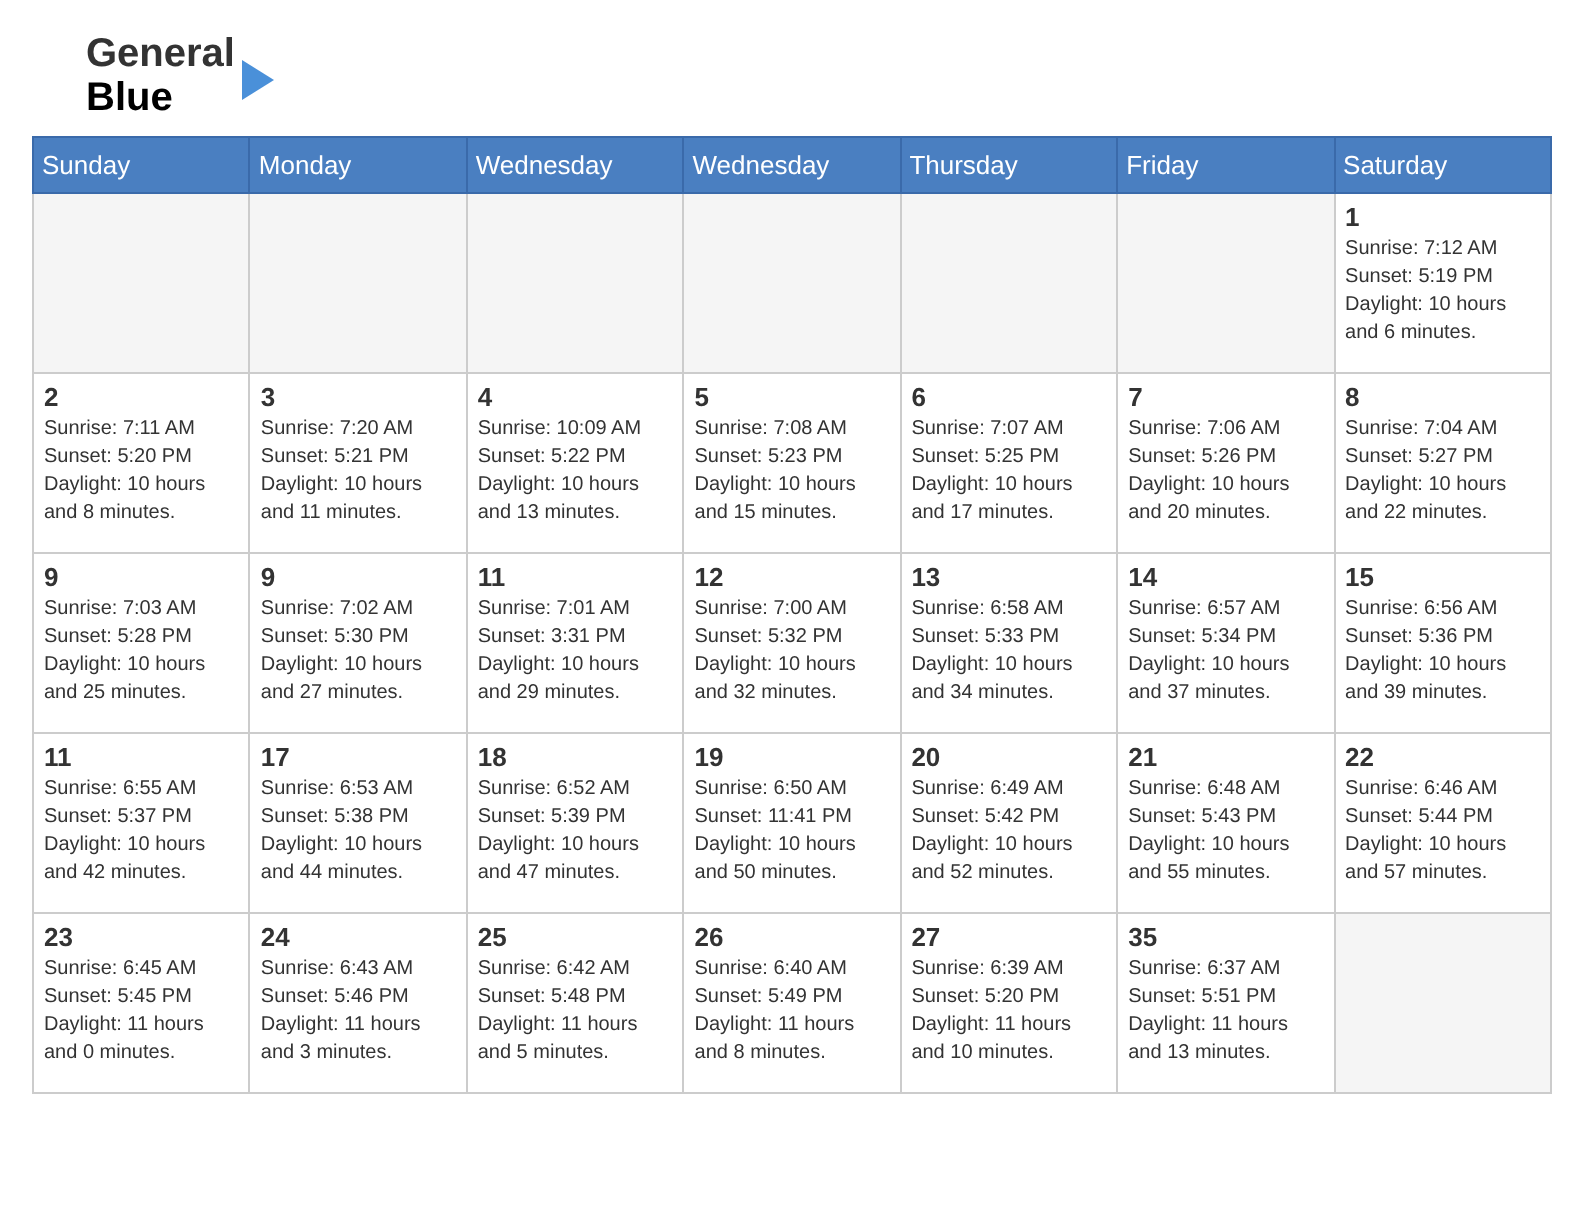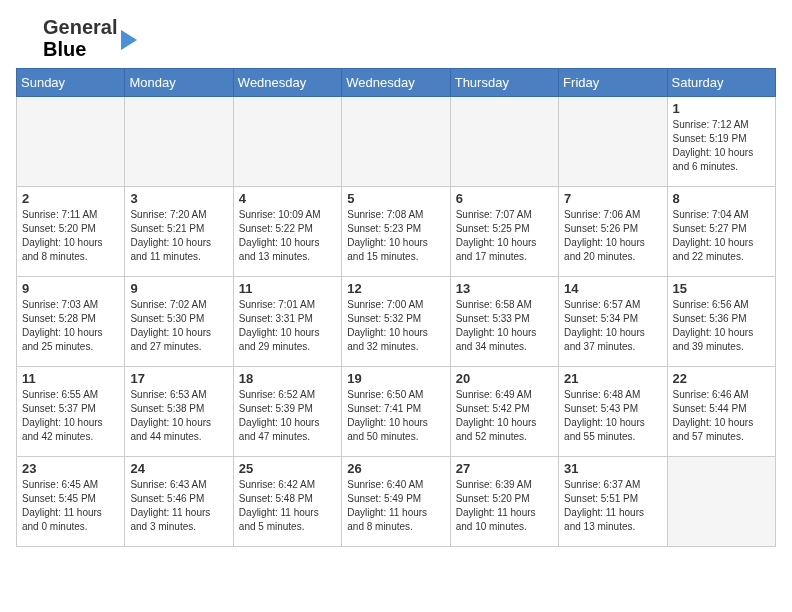--- a/index.html
+++ b/index.html
@@ -253,21 +253,21 @@
         <td>
           <span class="day-num">18</span>
           <div class="cell-text">Sunrise: 6:52 AM
 Sunset: 5:39 PM
 Daylight: 10 hours
 and 47 minutes.</div>
         </td>
         <td>
           <span class="day-num">19</span>
           <div class="cell-text">Sunrise: 6:50 AM
-Sunset: 7:41 PM
+Sunset: 11:41 PM
 Daylight: 10 hours
 and 50 minutes.</div>
         </td>
         <td>
           <span class="day-num">20</span>
           <div class="cell-text">Sunrise: 6:49 AM
 Sunset: 5:42 PM
 Daylight: 10 hours
 and 52 minutes.</div>
         </td>
@@ -316,21 +316,21 @@
 and 8 minutes.</div>
         </td>
         <td>
           <span class="day-num">27</span>
           <div class="cell-text">Sunrise: 6:39 AM
 Sunset: 5:20 PM
 Daylight: 11 hours
 and 10 minutes.</div>
         </td>
         <td>
-          <span class="day-num">31</span>
+          <span class="day-num">35</span>
           <div class="cell-text">Sunrise: 6:37 AM
 Sunset: 5:51 PM
 Daylight: 11 hours
 and 13 minutes.</div>
         </td>
         <td class="empty"></td>
       </tr>
     </tbody>
 </table>
 

